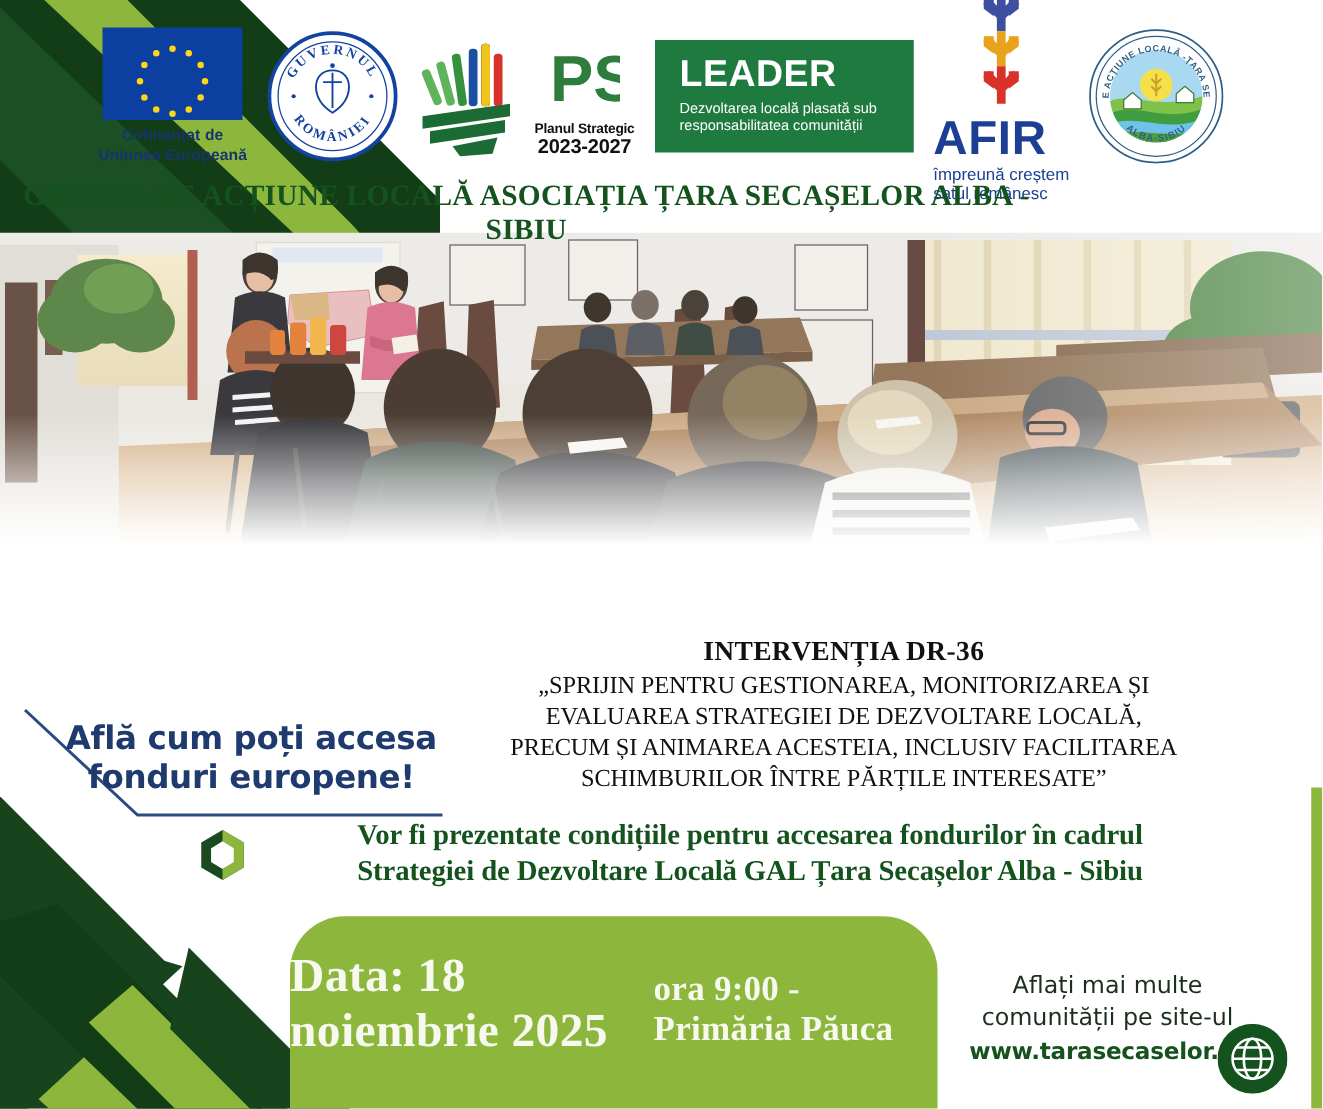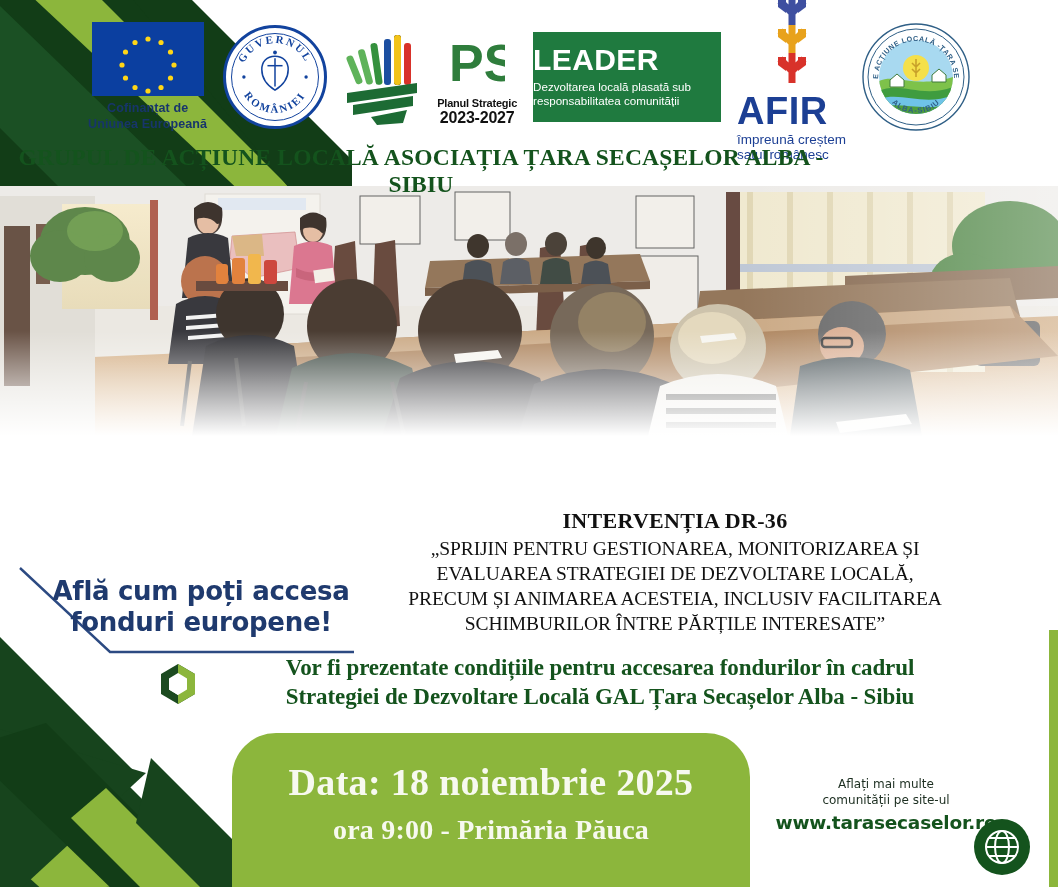--- a/index.html
+++ b/index.html
@@ -68,22 +68,22 @@
   
   .ps-logo { display:flex; align-items:flex-end; gap: 12px; height: 100px; }
   .ps-mark { width: 82px; height: 96px; }
   .ps-text { display:flex; flex-direction:column; align-items:center; }
   .ps-glyph { width: 56px; height: 62px; }
   .ps-l1 { font-size: 11px; font-weight: bold; color:#111; letter-spacing:-.2px; }
   .ps-l2 { font-size: 16px; font-weight: bold; color:#111; letter-spacing:-.2px; }
 
   
   .leader {
-    background: #1f7a3f; color: #fff; padding: 7px 12px 9px 0;
-    width: 188px; height: 90px;
+    background: #1f7a3f; color: #fff; padding: 7px 12px 9px 20px;
+    width: 207px; height: 90px;
     display:flex; flex-direction:column; justify-content:center;
   }
   .leader-t { font-size: 30px; font-weight: bold; line-height: 1; letter-spacing:.4px; }
   .leader-s { font-size: 11.6px; line-height: 1.18; margin-top: 5px; }
 
   
   .afir { display:flex; align-items:center; gap: 6px; flex-direction: column; }
   .afir-ear { width: 40px; height: 96px; }
   .afir-txtwrap { display:flex; flex-direction:column; }
   .afir-t { font-size: 38px; font-weight: bold; color:#1c3f94; line-height: .95; letter-spacing:.5px; }
@@ -152,39 +152,39 @@
     font-weight:bold; font-size: 23px; line-height:1.25; letter-spacing:-.1px;
     padding-left: 40px;
   }
   .hexlogo { position:absolute; left: 156px; top: 662px; width: 44px; height: 44px; z-index: 8; }
 
   
   .pill {
     position:absolute; left: 232px; top: 733px; width: 518px; height: 154px;
     background: #8cb63c; border-radius: 44px 44px 0 0;
     z-index: 6;
-    display:flex; flex-direction:column; align-items:center; justify-content:center;
+    display:flex; flex-direction:row; align-items:center; justify-content:center;
     padding-bottom: 14px;
   }
   .pill-1 {
     color:#f7f9ef; font-family:"Liberation Serif", serif; font-weight:bold;
     font-size: 38px; letter-spacing:.3px;
   }
   .pill-2 {
     color:#f7f9ef; font-family:Liberation Serif, serif; font-weight:bold;
     font-size: 28px; margin-top: 10px; letter-spacing:.2px;
   }
 
   
   .siteblk {
     position:absolute; right: 26px; top: 776px; width: 292px;
     z-index: 7; text-align:center;
     color:#1d2b1f; font-family:"DejaVu Sans", sans-serif;
   }
-  .site-l1, .site-l2 { font-size: 12px; line-height: 1.35; color:#1c2e20; }
+  .site-l1, .site-l2 { font-size: 19px; line-height: 1.35; color:#1c2e20; }
   .site-url {
     margin-top: 4px; font-size: 18.5px; font-weight: bold; color:#14531d;
     letter-spacing:-.2px;
   }
   .globe {
     position:absolute; right: 28px; bottom: 12px; width: 56px; height: 56px; z-index: 8;
   }
 </style>
 </head>
 <body>

